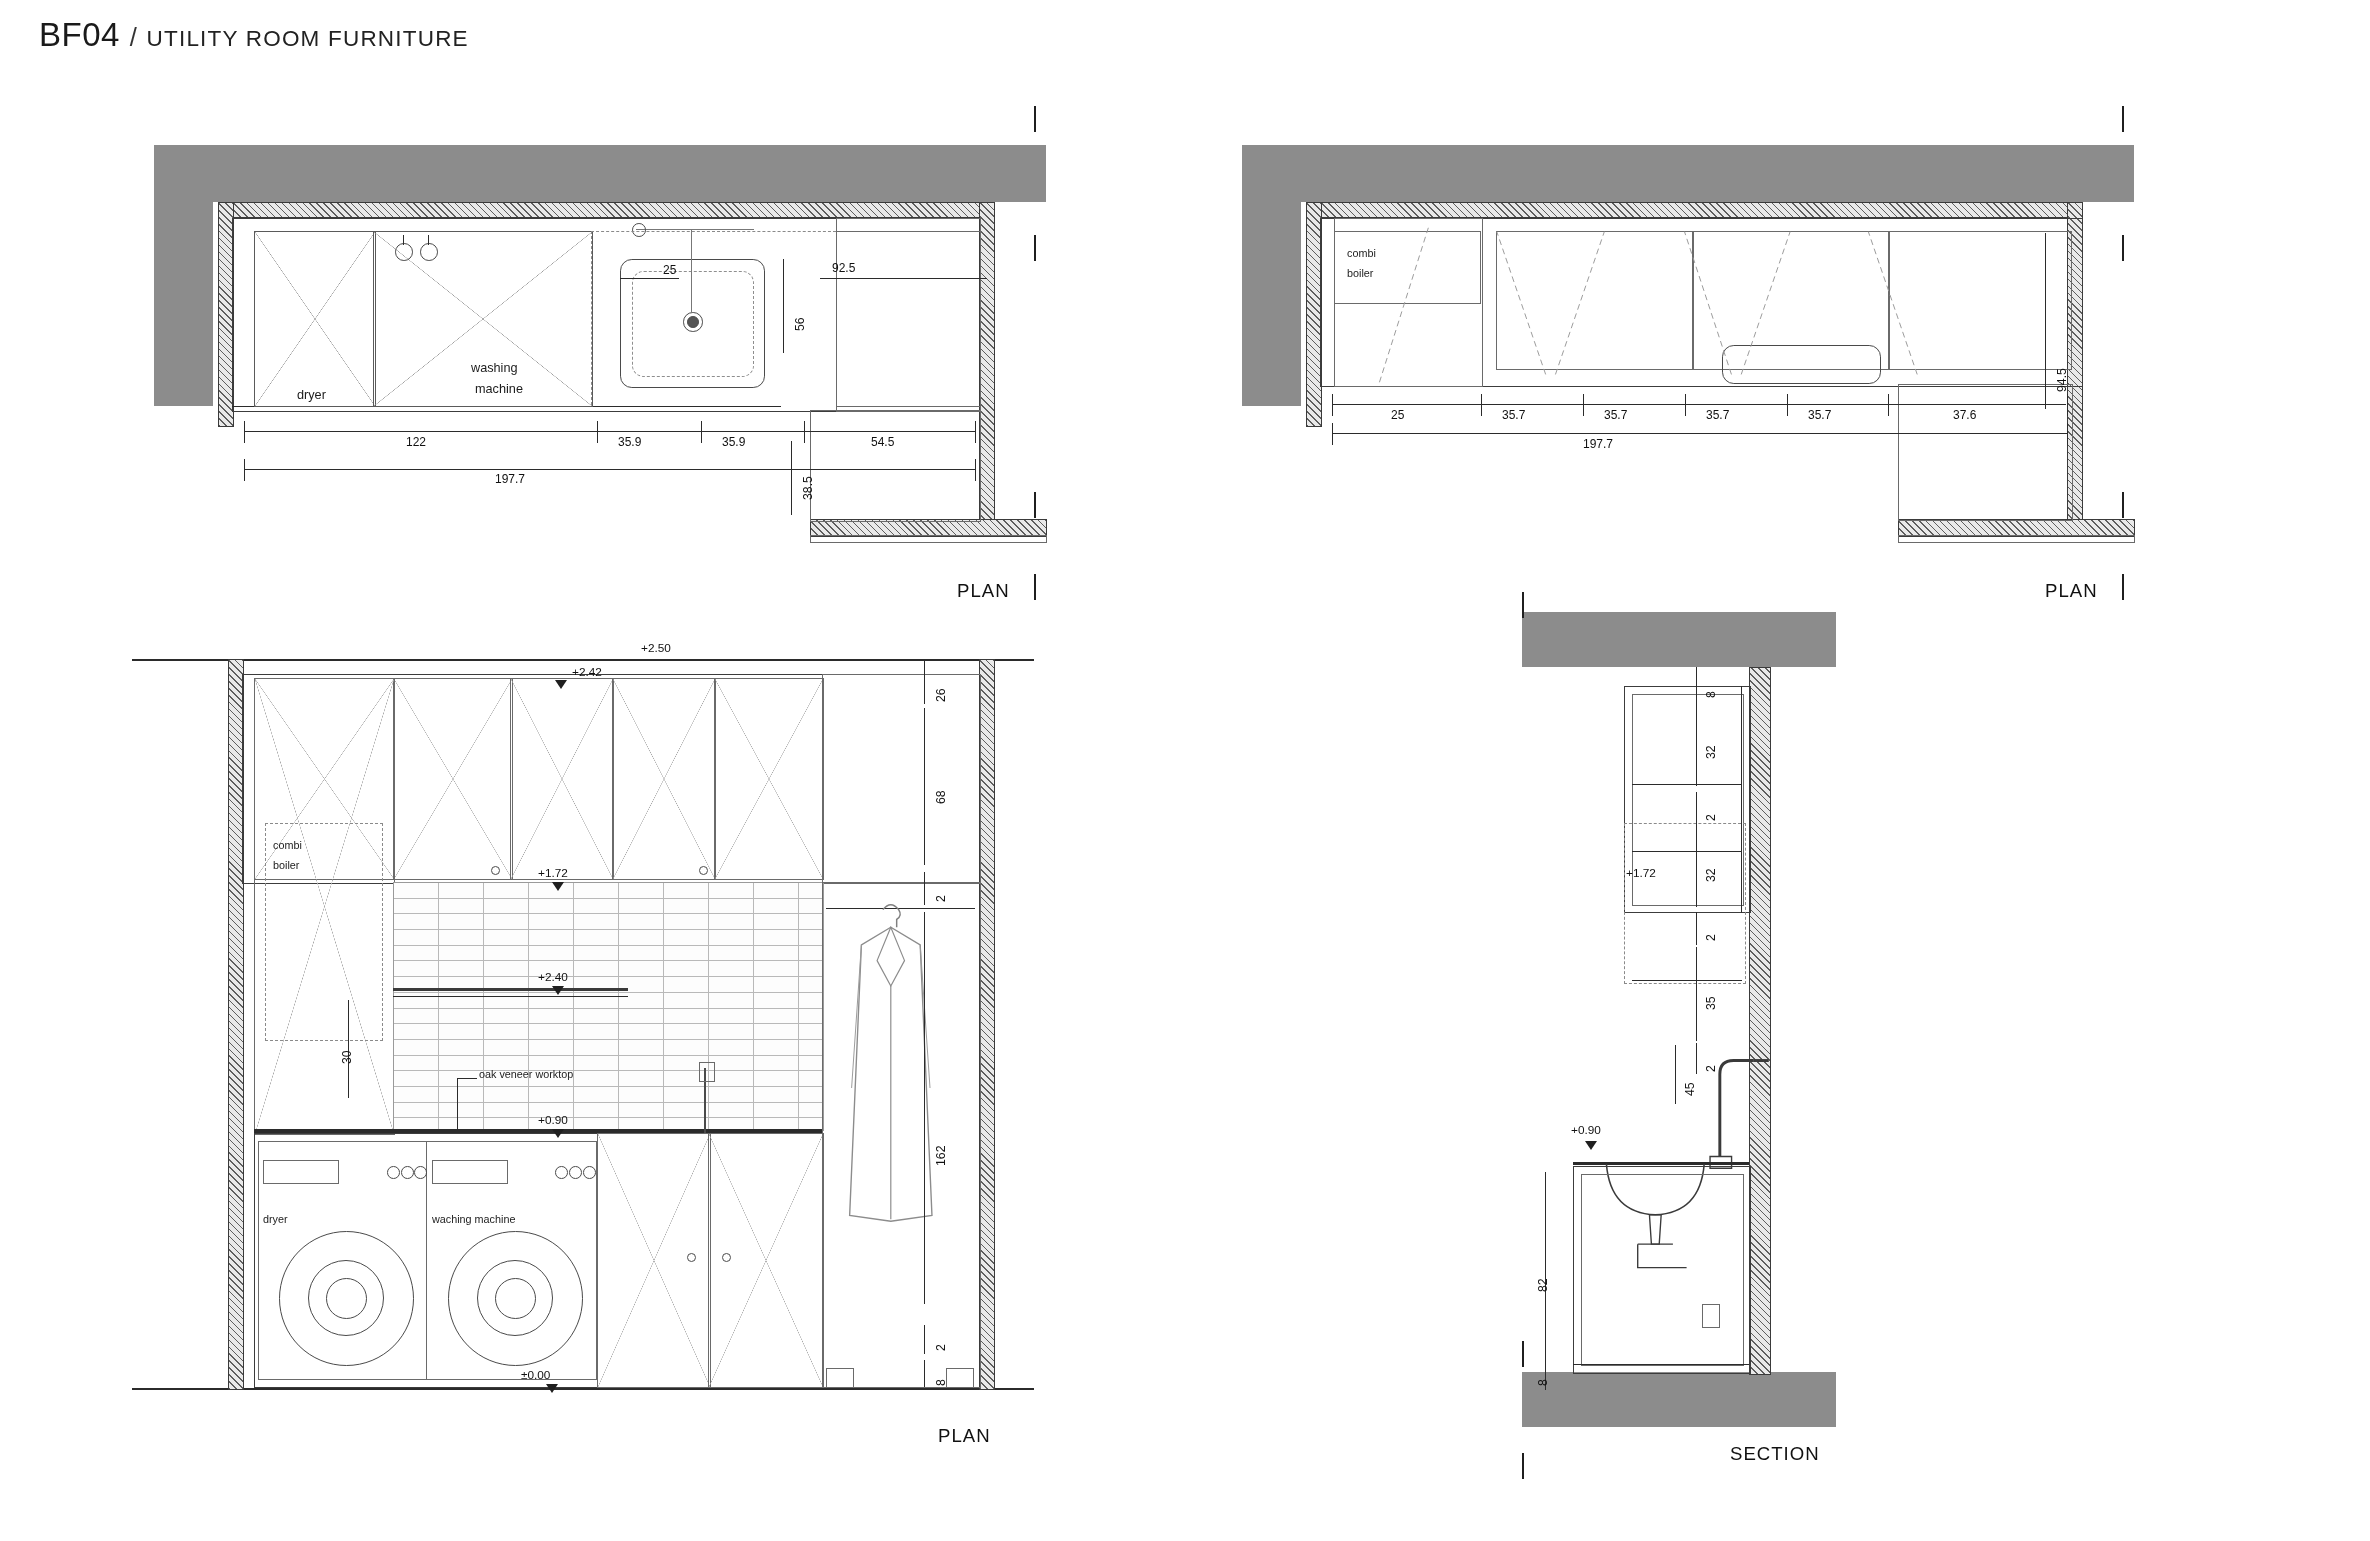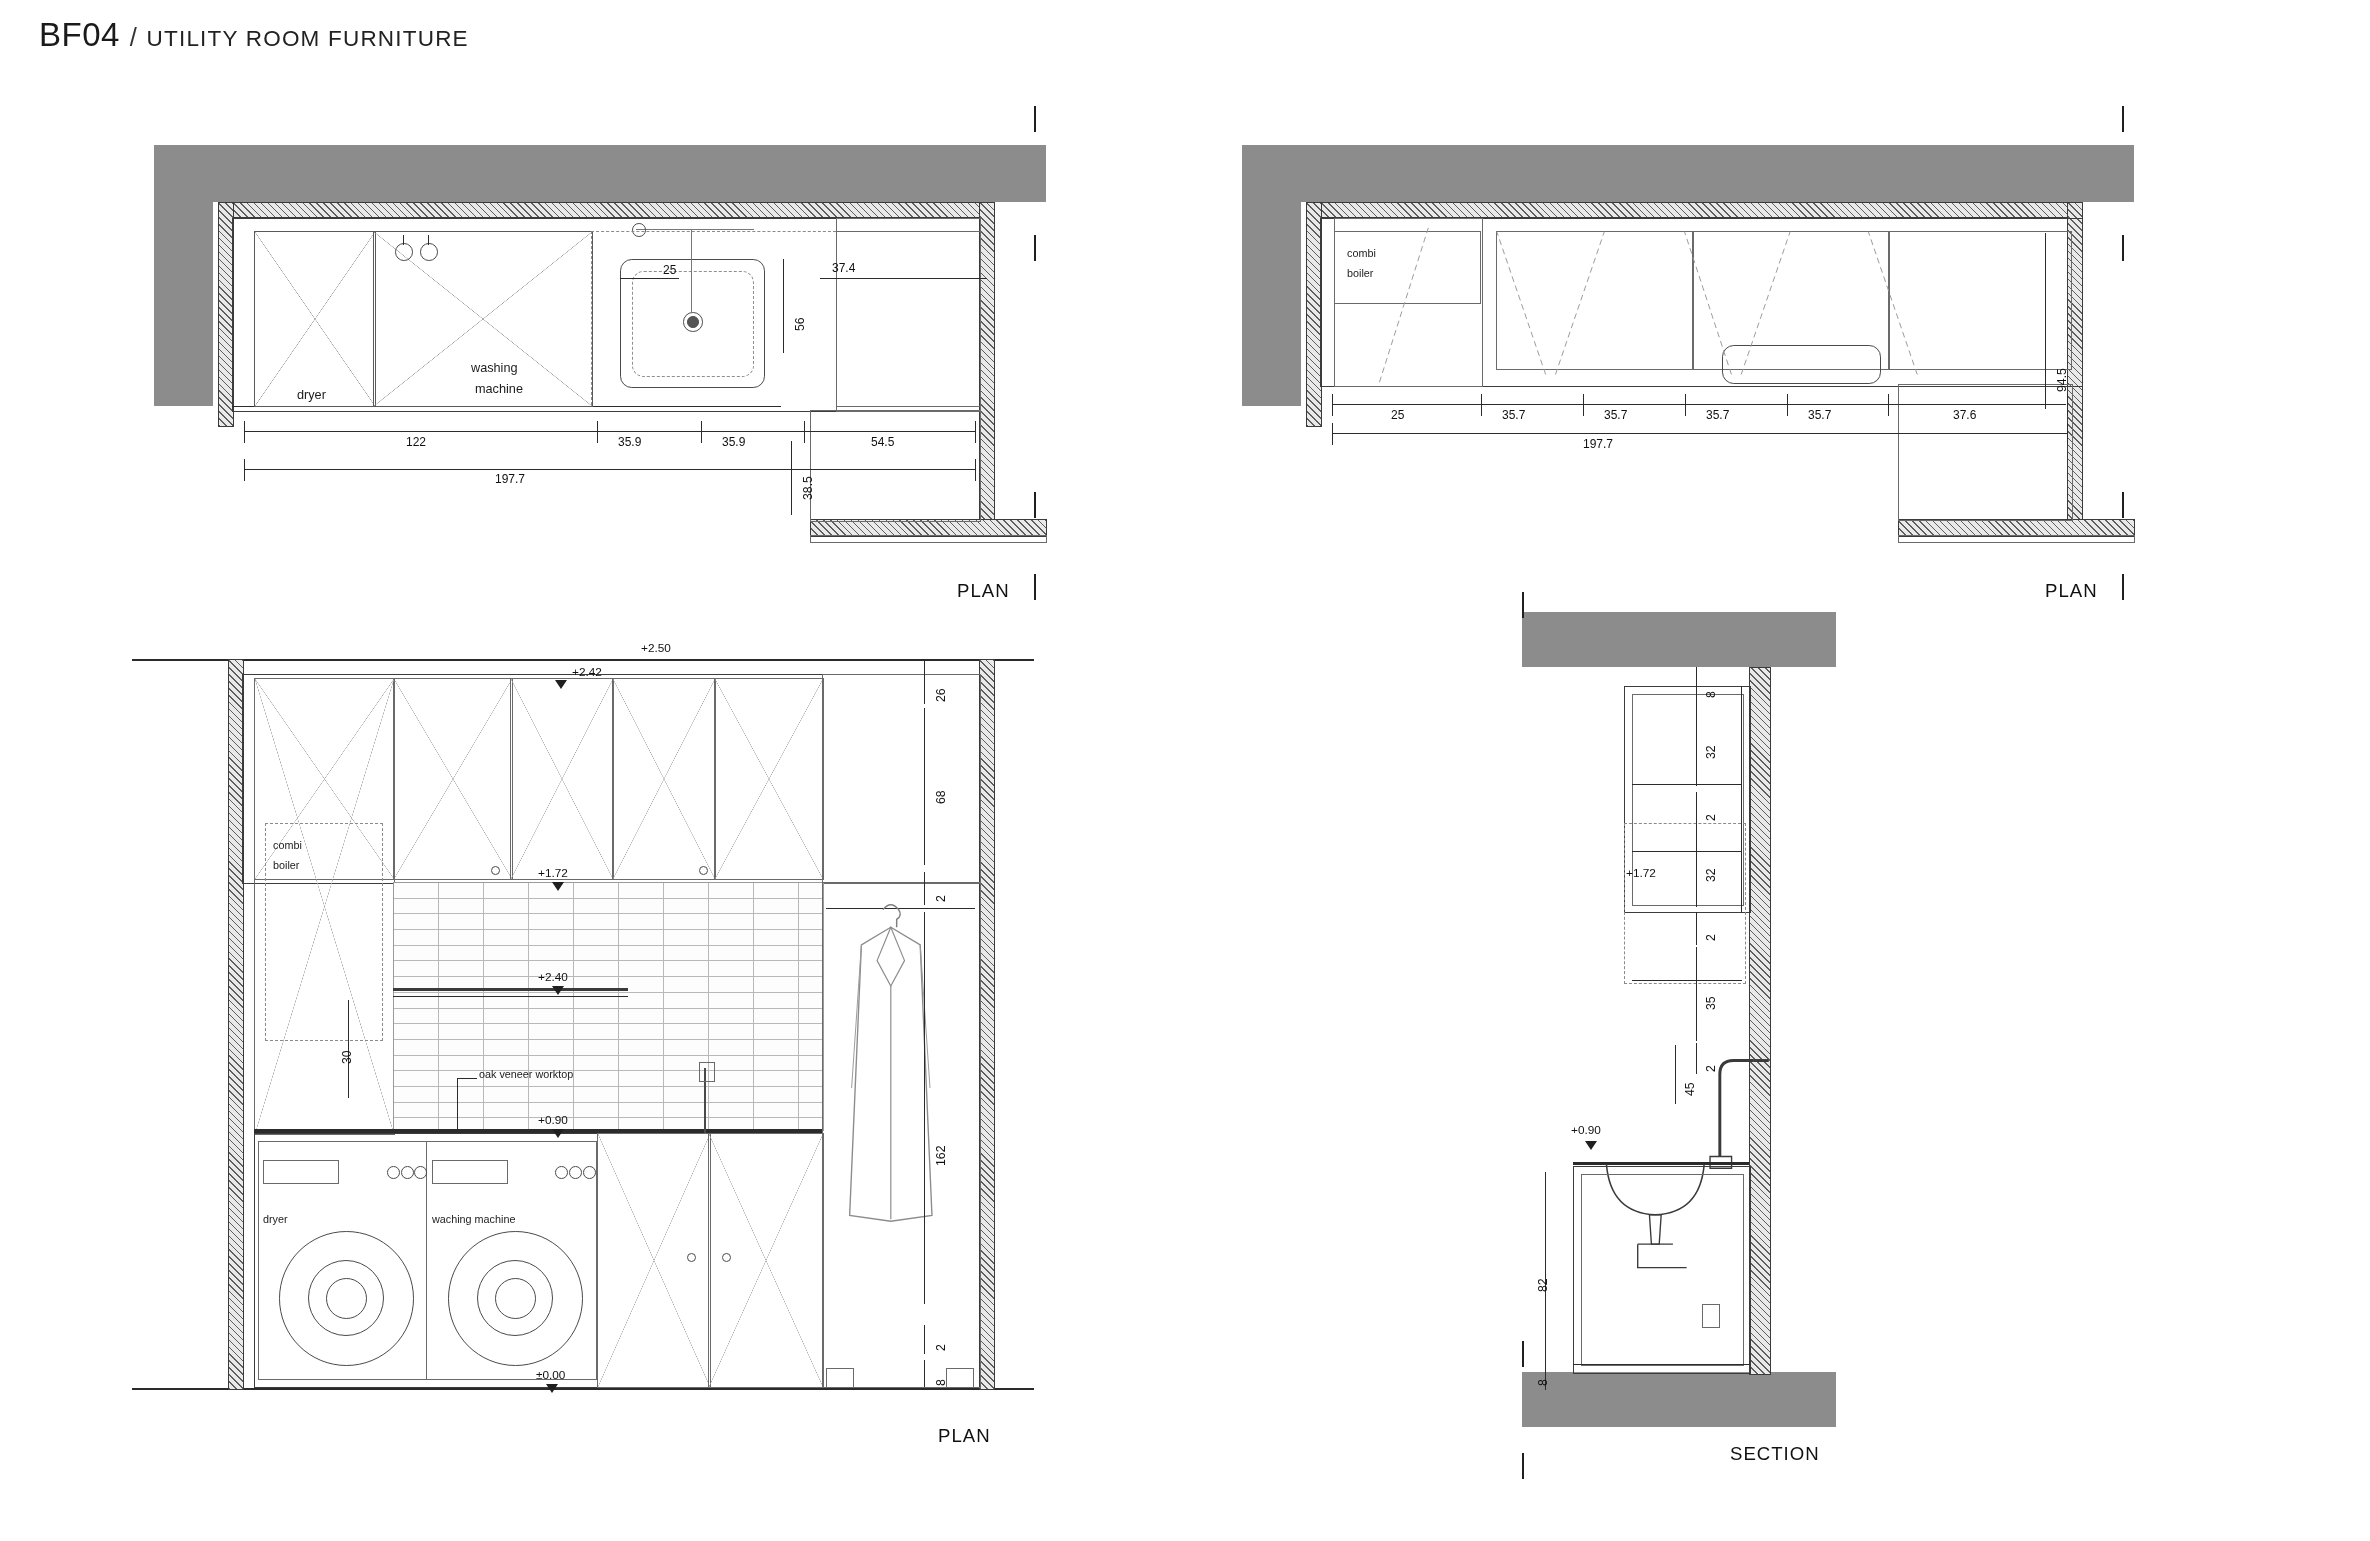--- a/index.html
+++ b/index.html
@@ -116,21 +116,21 @@
     <div class="secmark" style="left:998px;top:492px;"></div>
     <div class="secmark" style="left:998px;top:574px;"></div>
 
     <div class="dimline" style="left:584px;top:278px;width:59px;"></div>
     <div class="lbl-dim" style="left:627px;top:263px;">25</div>
 
     <div class="ln vln" style="left:747px;top:259px;height:94px;"></div>
     <div class="lbl-rot" style="left:757px;top:331px;">56</div>
 
     <div class="dimline" style="left:784px;top:278px;width:167px;"></div>
-    <div class="lbl-dim" style="left:796px;top:261px;">37.4</div>
+    <div class="lbl-dim" style="left:796px;top:261px;">92.5</div>
 
     <div class="dimline" style="left:208px;top:431px;width:353px;"></div>
     <div class="ln vln" style="left:208px;top:421px;height:21.6px;"></div>
     <div class="ln vln" style="left:561px;top:421px;height:21.6px;"></div>
     <div class="lbl-dim" style="left:370px;top:435px;">122</div>
 
     <div class="dimline" style="left:561px;top:431px;width:104px;"></div>
     <div class="ln vln" style="left:665px;top:421px;height:21.6px;"></div>
     <div class="lbl-dim" style="left:582px;top:435px;">35.9</div>
     <div class="dimline" style="left:665px;top:431px;width:104px;"></div>
@@ -310,21 +310,21 @@
 
     <div class="lvl" style="left:502px;top:866px;">+1.72</div>
     <div class="lvltri" style="left:516px;top:882px;"></div>
 
     <div class="lvl" style="left:502px;top:970px;">+2.40</div>
     <div class="lvltri" style="left:516px;top:986px;"></div>
 
     <div class="lvl" style="left:502px;top:1113px;">+0.90</div>
     <div class="lvltri" style="left:516px;top:1129px;"></div>
 
-    <div class="lvl" style="left:500px;top:1368px;text-align:right;">±0.00</div>
+    <div class="lvl" style="left:485px;top:1368px;text-align:right;">±0.00</div>
     <div class="lvltri" style="left:510px;top:1384px;"></div>
 
     <div class="ln vln" style="left:888px;top:659px;height:45px;"></div>
     <div class="lbl-rot" style="left:898px;top:702px;">26</div>
     <div class="ln vln" style="left:888px;top:708px;height:157px;"></div>
     <div class="lbl-rot" style="left:898px;top:804px;">68</div>
     <div class="ln vln" style="left:888px;top:872px;height:33px;"></div>
     <div class="lbl-rot" style="left:898px;top:902px;">2</div>
     <div class="ln vln" style="left:888px;top:912px;height:392px;"></div>
     <div class="lbl-rot" style="left:898px;top:1166px;">162</div>

